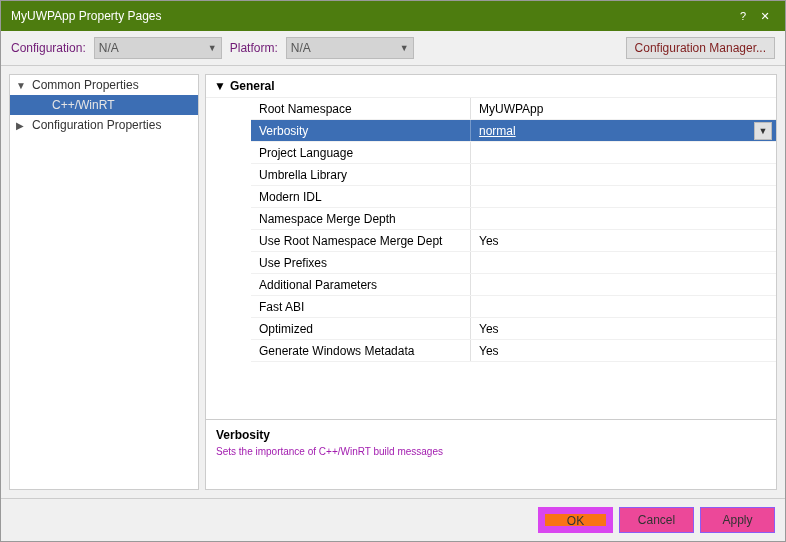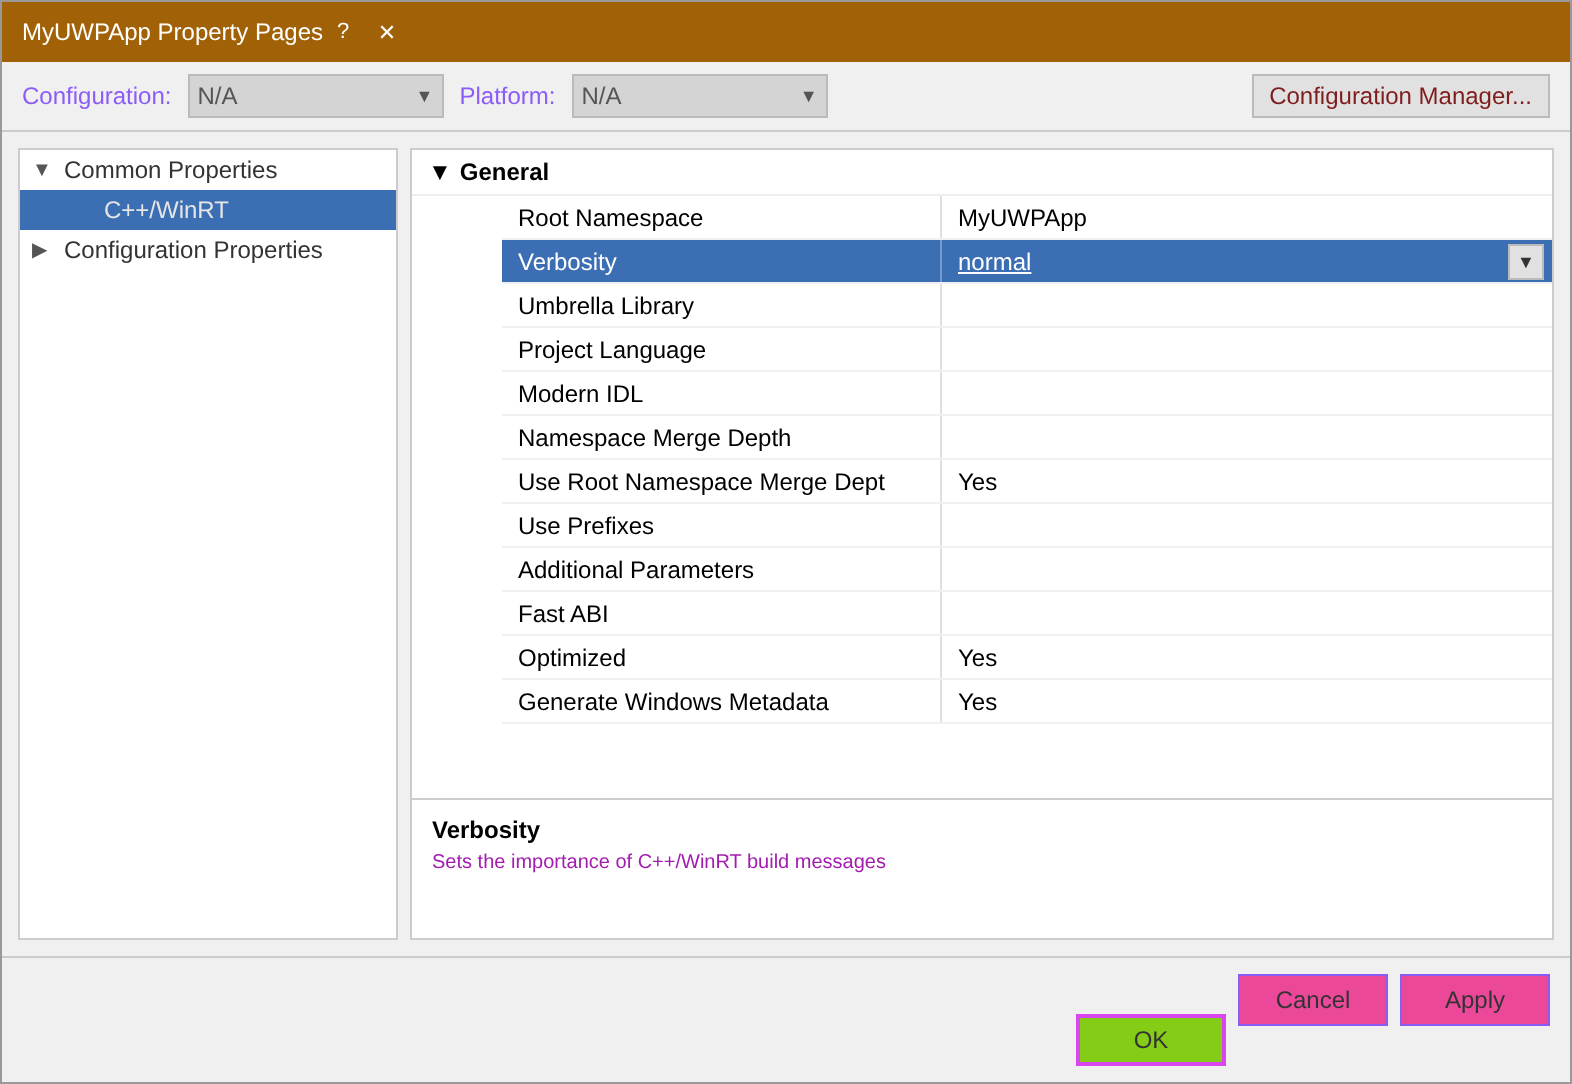--- a/index.html
+++ b/index.html
@@ -17,24 +17,25 @@
     .dialog {
       width: 786px;
       height: 542px;
       background: #f0f0f0;
       border: 1px solid #999;
       display: flex;
       flex-direction: column;
       box-shadow: 2px 2px 8px rgba(0,0,0,0.3);
     }
     .title-bar {
-      background: #a16207;
+      background: #4d7c0f;
       color: white;
       padding: 6px 10px;
       display: flex;
+      justify-content: space-between;
       align-items: center;
       flex-shrink: 0;
     }
     .title-bar-text {
       font-size: 12px;
       font-weight: normal;
     }
     .title-bar-buttons {
       display: flex;
       gap: 2px;
@@ -56,21 +57,21 @@
       background: #f0f0f0;
       padding: 6px 10px;
       display: flex;
       align-items: center;
       gap: 8px;
       flex-shrink: 0;
       border-bottom: 1px solid #ccc;
     }
     .config-label {
       font-size: 12px;
-      color: #8b5cf6;
+      color: #701a75;
     }
     .config-dropdown {
       height: 22px;
       width: 128px;
       background: #d4d4d4;
       border: 1px solid #bbb;
       font-size: 12px;
       padding: 0 4px;
       color: #555;
       cursor: pointer;
@@ -244,23 +245,22 @@
       height: 26px;
       min-width: 75px;
       padding: 0 12px;
       font-size: 12px;
       cursor: pointer;
       background: #ec4899;
       border: 1px solid #8b5cf6;
       color: #333;
     }
     .dialog-btn.primary {
-      border: 2px solid #d946ef;
-      background: #84cc16;
-      margin-top: 20px;
+      border: 7px solid #d946ef;
+      background: #f97316;
     }
   </style>
 </head>
 <body>
 
 <div class="dialog">
 
   <div class="title-bar">
     <span class="title-bar-text">MyUWPApp Property Pages</span>
     <div class="title-bar-buttons">
@@ -315,25 +315,25 @@
           <div class="prop-row selected-row">
             <div class="prop-name">Verbosity</div>
             <div class="prop-value">
               <div class="prop-value-with-dropdown">
                 <span>normal</span>
               </div>
               <div class="dropdown-arrow-small">▼</div>
             </div>
           </div>
           <div class="prop-row">
+            <div class="prop-name">Project Language</div>
+            <div class="prop-value"></div>
+          </div>
+          <div class="prop-row">
             <div class="prop-name">Umbrella Library</div>
-            <div class="prop-value"></div>
-          </div>
-          <div class="prop-row">
-            <div class="prop-name">Project Language</div>
             <div class="prop-value"></div>
           </div>
           <div class="prop-row">
             <div class="prop-name">Modern IDL</div>
             <div class="prop-value"></div>
           </div>
           <div class="prop-row">
             <div class="prop-name">Namespace Merge Depth</div>
             <div class="prop-value"></div>
           </div>

